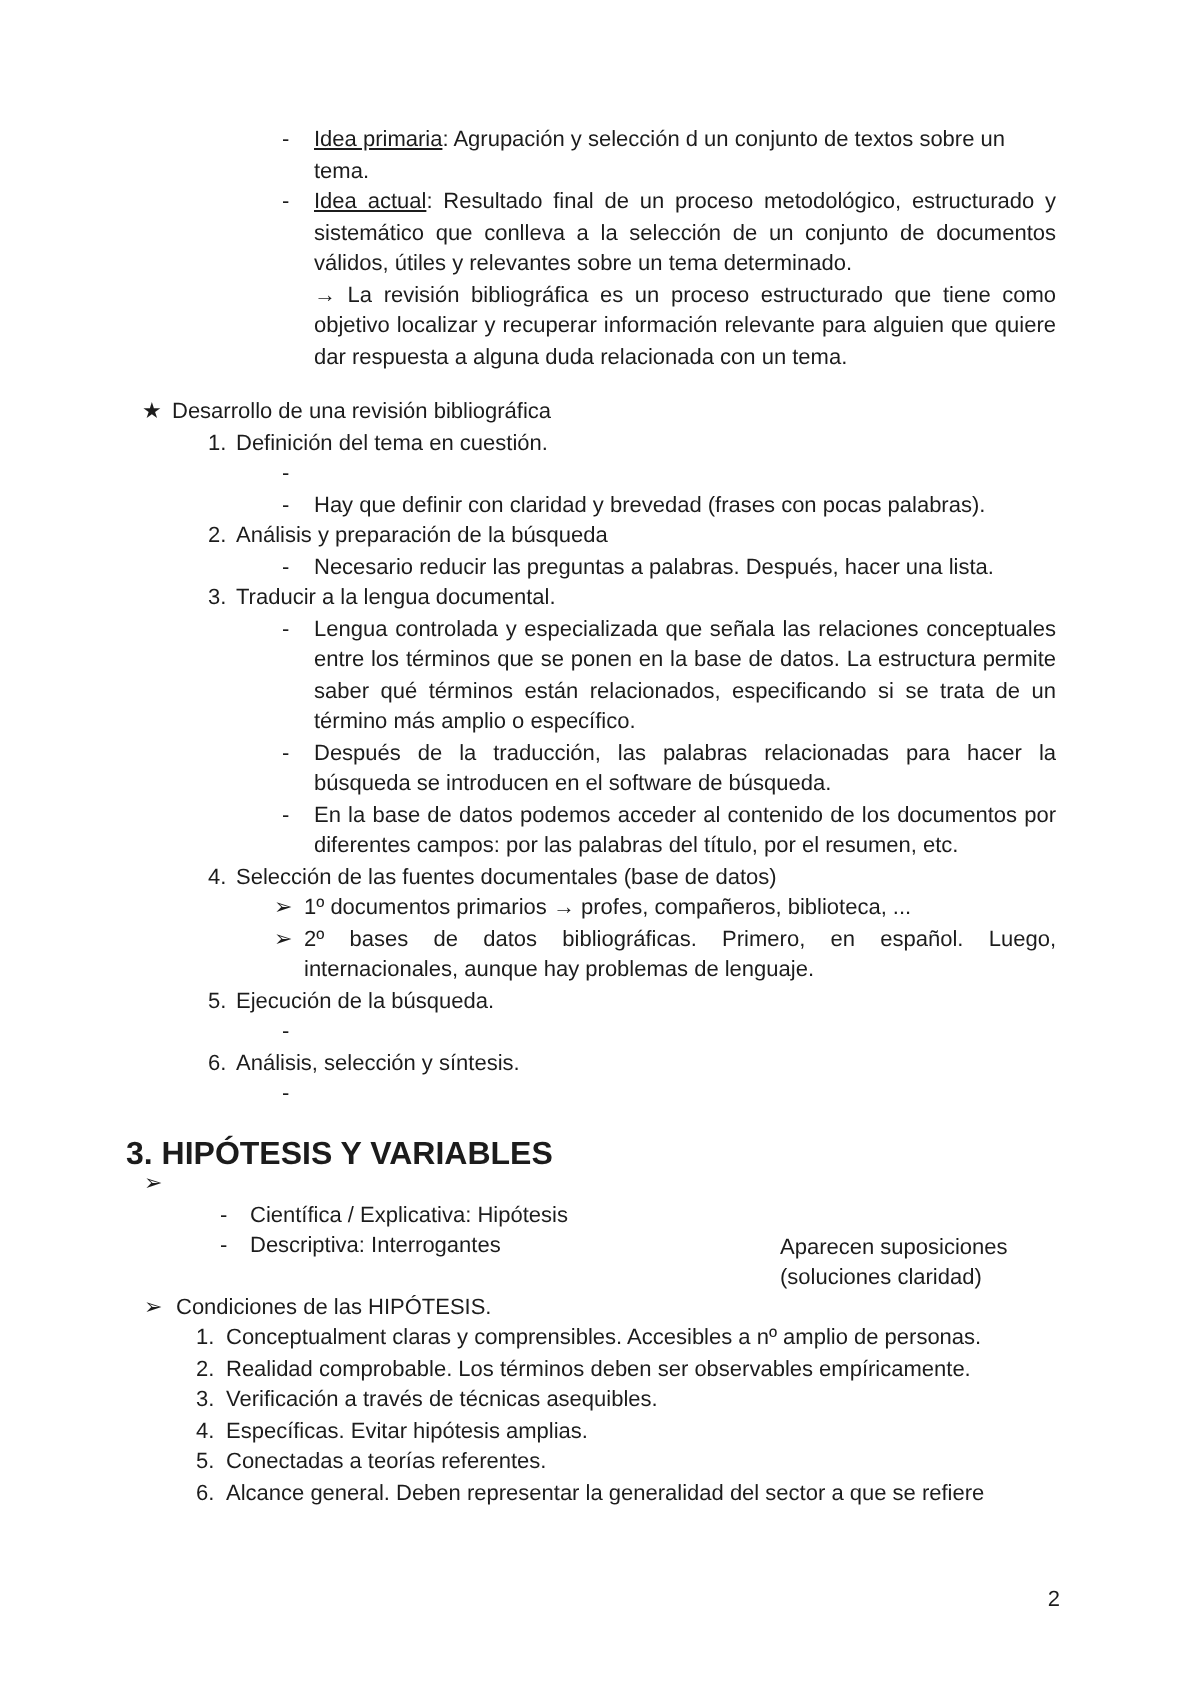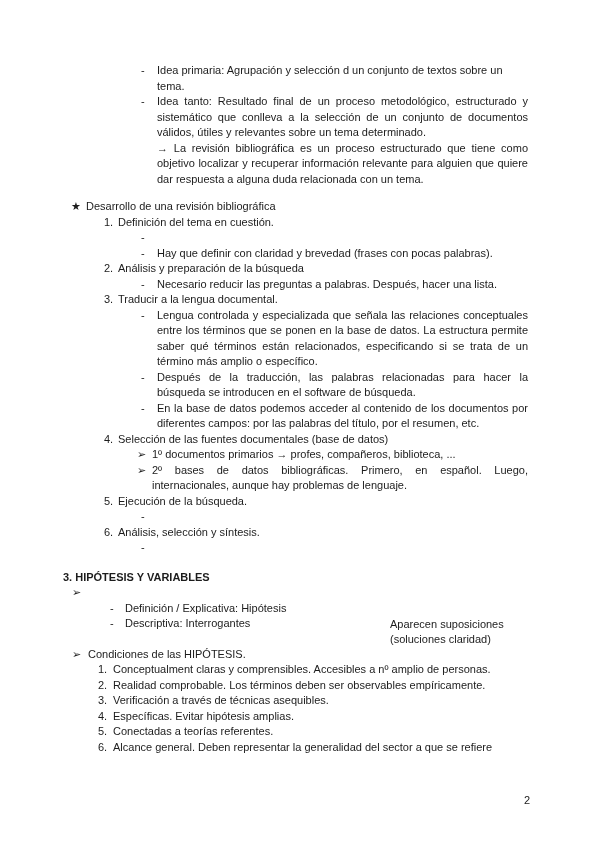--- a/index.html
+++ b/index.html
@@ -11,47 +11,47 @@
     font-size:11px;
     line-height:15.5px;
     position:relative;
     overflow:hidden;
   }
   .page{padding-top:63px;}
   .row{display:flex;align-items:flex-start;position:relative;padding-right:72px;}
   .row .marker{flex:none;display:inline-block;}
   .row .content{flex:1;min-width:0;}
   .justify .content{text-align:justify;}
-  .u{}
+  .u{text-decoration:underline;}
   
   .star{padding-left:71px;}        .star .marker{width:15px;}
   .num-l2{padding-left:104px;}     .num-l2 .marker{width:14px;}
   .hyphen-l3{padding-left:141px;}  .hyphen-l3 .marker{width:16px;}
   .text-l3{padding-left:157px;}
   .arrow-l3{padding-left:137px;}   .arrow-l3 .marker{width:15px;}
   .arrow-l1{padding-left:72px;}    .arrow-l1 .marker{width:16px;}
   .hyphen-l2{padding-left:110px;}  .hyphen-l2 .marker{width:15px;}
   .num-l1b{padding-left:98px;}     .num-l1b .marker{width:15px;}
-  .heading{padding-left:63px;padding-right:72px;font-weight:bold;margin:0;font-size:11px;line-height:15.5px;}
+  .heading{padding-left:63px;padding-right:72px;font-weight:bold;margin:0;font-size:16px;line-height:15.5px;}
   .aside{position:absolute;left:390px;top:16px;white-space:nowrap;}
   .spacer{width:100%;}
   .page-number{position:absolute;top:793px;left:480px;width:50px;text-align:right;}
 </style>
 </head>
 <body>
 
 <div class="page">
   <div>
       <div class="row hyphen-l3">
         <span class="marker">-</span>
         <div class="content"><span class="u">Idea primaria</span><span>: Agrupación y selección d un conjunto de textos sobre un tema.</span></div>
       </div>
       <div class="row hyphen-l3 justify">
         <span class="marker">-</span>
-        <div class="content"><span class="u">Idea tanto</span><span>: Resultado final de un proceso metodológico, estructurado y sistemático que conlleva a la selección de un conjunto de documentos válidos, útiles y relevantes sobre un tema determinado.</span></div>
+        <div class="content"><span class="u">Idea actual</span><span>: Resultado final de un proceso metodológico, estructurado y sistemático que conlleva a la selección de un conjunto de documentos válidos, útiles y relevantes sobre un tema determinado.</span></div>
       </div>
       <div class="row text-l3 justify">
         <div class="content">→ La revisión bibliográfica es un proceso estructurado que tiene como objetivo localizar y recuperar información relevante para alguien que quiere dar respuesta a alguna duda relacionada con un tema.</div>
       </div>
       <div class="spacer" style="height: 12px;"></div>
       <div class="row star">
         <span class="marker">★</span>
         <div class="content">Desarrollo de una revisión bibliográfica</div>
       </div>
       <div class="row num-l2">
@@ -115,21 +115,21 @@
       <div class="row hyphen-l3 justify">
         <span class="marker">-</span>
       </div>
       <div class="spacer" style="height: 14px;"></div>
       <h2 class="heading">3. HIPÓTESIS Y VARIABLES</h2>
       <div class="row arrow-l1">
         <span class="marker">➢</span>
       </div>
       <div class="row hyphen-l2">
         <span class="marker">-</span>
-        <div class="content">Definición / Explicativa: Hipótesis</div>
+        <div class="content">Científica / Explicativa: Hipótesis</div>
         <span class="aside">Aparecen suposiciones</span>
       </div>
       <div class="row hyphen-l2">
         <span class="marker">-</span>
         <div class="content">Descriptiva: Interrogantes</div>
         <span class="aside">(soluciones claridad)</span>
       </div>
       <div class="spacer" style="height: 15px;"></div>
       <div class="row arrow-l1">
         <span class="marker">➢</span>

